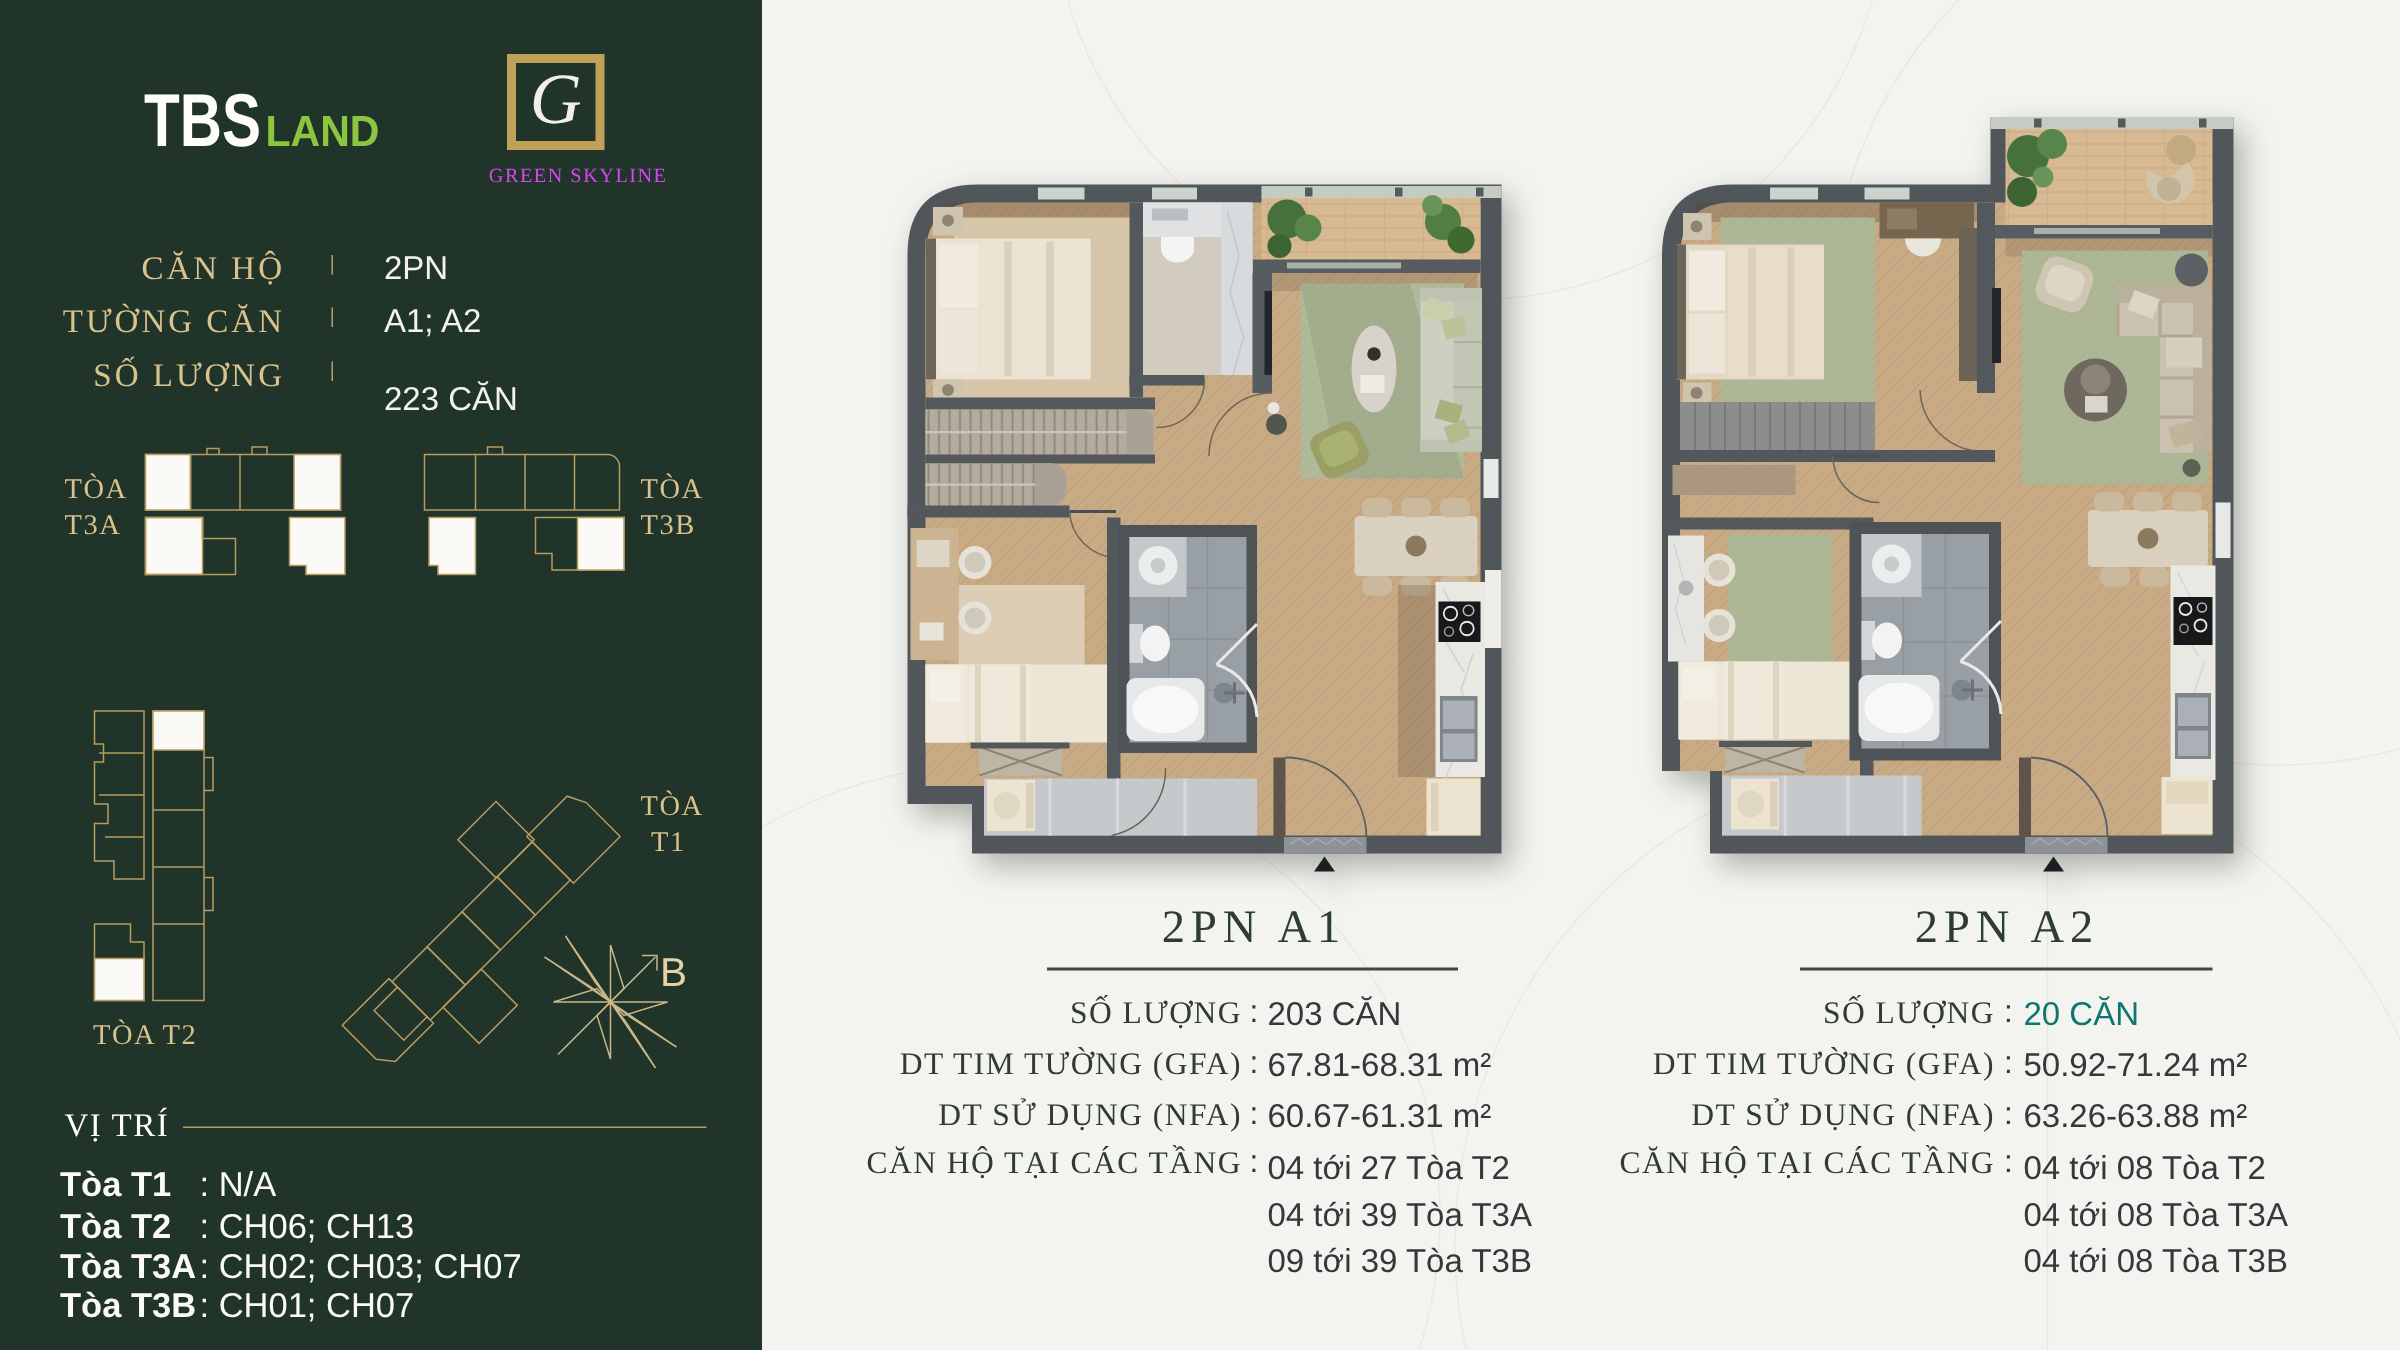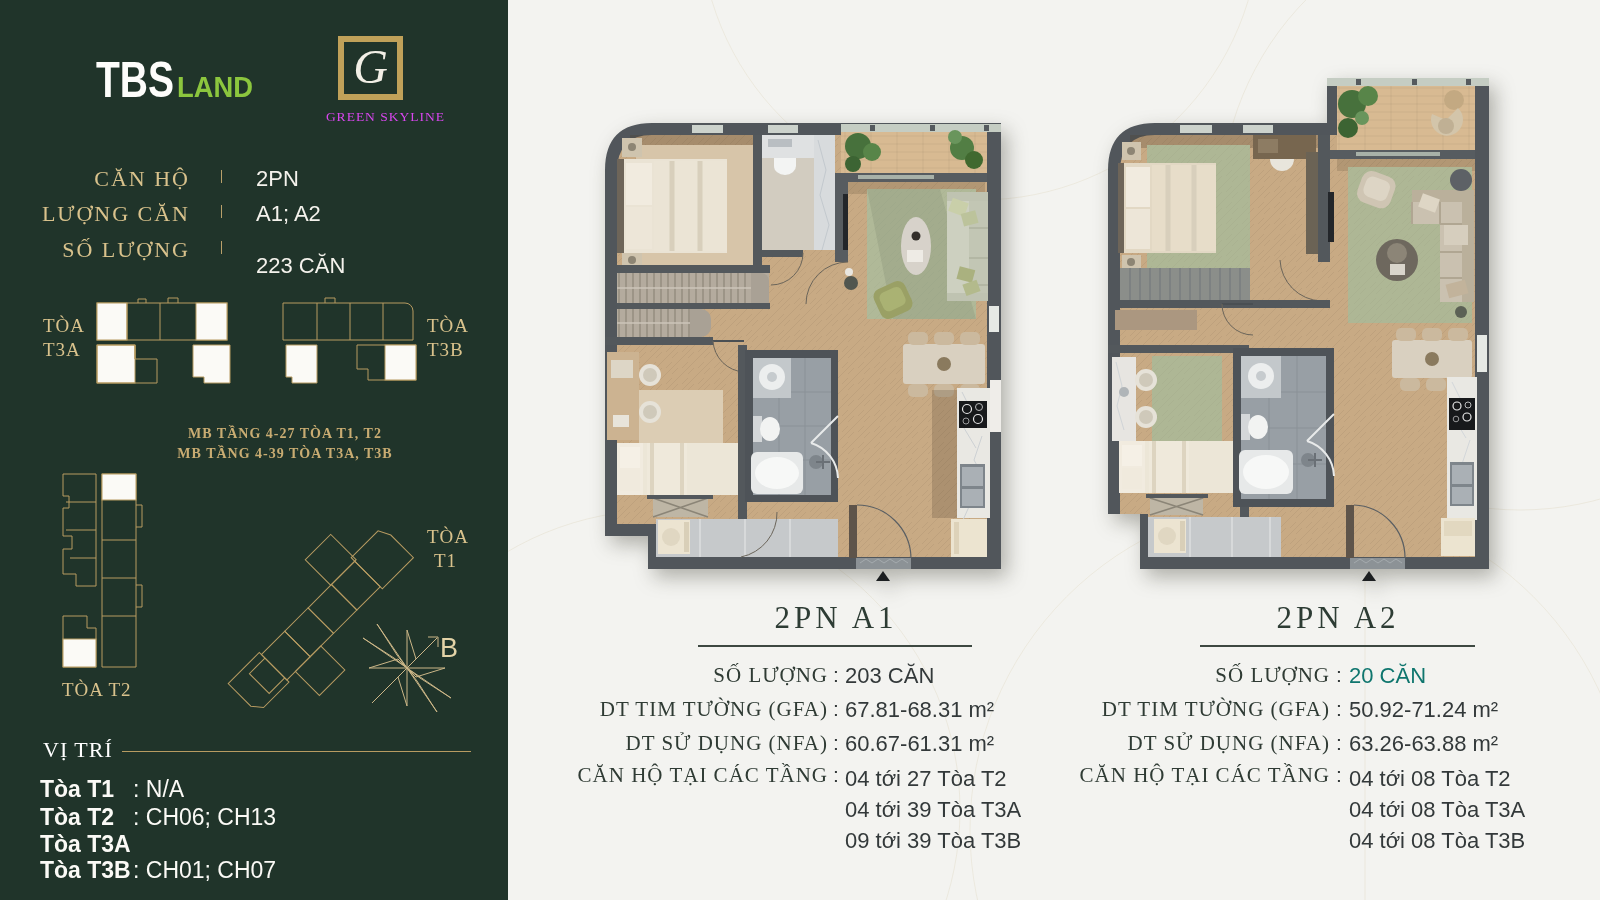--- a/index.html
+++ b/index.html
@@ -32,21 +32,21 @@
   <div class="abs" style="left:338px;top:36px;width:53px;height:52px;border:6px solid #c0a159;"></div>
 
   <div class="abs srf" style="left:338px;top:39px;width:65px;height:60px;text-align:center;font-size:48px;font-style:italic;color:#f2efe6;">G</div>
 
   <div class="abs srf" style="left:300px;top:109px;width:145px;text-align:right;font-size:13.5px;letter-spacing:1px;color:#d946ef;">GREEN SKYLINE</div>
 
   <div class="abs srf" style="left:0;top:166px;width:190px;text-align:right;font-size:22px;letter-spacing:2px;color:#d9c28c;">CĂN HỘ</div>
   <div class="abs" style="left:221px;top:170px;width:1px;height:13px;background:#b9a06a;"></div>
   <div class="abs" style="left:256px;top:166px;font-size:22px;color:#f4f2ec;">2PN</div>
 
-  <div class="abs srf" style="left:0;top:201px;width:190px;text-align:right;font-size:22px;letter-spacing:2px;color:#d9c28c;">LƯỢNG CĂN</div>
+  <div class="abs srf" style="left:0;top:201px;width:190px;text-align:right;font-size:22px;letter-spacing:2px;color:#d9c28c;">TƯỜNG CĂN</div>
   <div class="abs" style="left:221px;top:205px;width:1px;height:13px;background:#b9a06a;"></div>
   <div class="abs" style="left:256px;top:201px;font-size:22px;color:#f4f2ec;">A1; A2</div>
 
   <div class="abs srf" style="left:0;top:237px;width:190px;text-align:right;font-size:22px;letter-spacing:2px;color:#d9c28c;">SỐ LƯỢNG</div>
   <div class="abs" style="left:221px;top:241px;width:1px;height:13px;background:#b9a06a;"></div>
   <div class="abs" style="left:256px;top:237px;font-size:22px;color:#f4f2ec;margin-top:16px;">223 CĂN</div>
 
   <svg class="abs" style="left:30px;top:290px;" width="450" height="110" viewBox="30 290 450 110" fill="none" stroke="#b79b61" stroke-width="1">
 
     <text x="43" y="332" fill="#d9c28c" stroke="none" font-family="Liberation Serif" font-size="19" letter-spacing="1">TÒA</text>
@@ -74,21 +74,20 @@
 
     <path d="M286 345 h31 v38 h-25 v-6 h-6 z" fill="#fbfaf6"></path>
 
     <path d="M357 345 h59 v35 h-48 v-11 h-11 z"></path>
     <rect x="385" y="345" width="31" height="35" fill="#fbfaf6"></rect>
 
     <text x="427" y="332" fill="#d9c28c" stroke="none" font-family="Liberation Serif" font-size="19" letter-spacing="1">TÒA</text>
     <text x="427" y="356" fill="#d9c28c" stroke="none" font-family="Liberation Serif" font-size="19" letter-spacing="1">T3B</text>
   </svg>
 
-  <div class="abs srf" style="left:110px;top:424px;width:350px;text-align:center;font-size:14px;font-weight:bold;letter-spacing:1px;color:#c9ac72;line-height:20px;">MB TẦNG 4-27 TÒA T1, T2<br>MB TẦNG 4-39 TÒA T3A, T3B</div>
 
   <svg class="abs" style="left:40px;top:460px;" width="440" height="260" viewBox="40 460 440 260" fill="none" stroke="#b79b61" stroke-width="1">
 
     <path d="M63 474 h33 v112 h-20 v-12 h-13 v-25 h9 v-13 h-9 v-28 h6 v-12 h-6 z"></path>
     <line x1="66" y1="502" x2="96" y2="502"></line>
         <line x1="66" y1="530" x2="96" y2="530"></line>
         <line x1="70" y1="558" x2="96" y2="558"></line>
 
     <path d="M63 616 h24 v12 h9 v39 h-33 z"></path>
     <rect x="63" y="639" width="33" height="28" fill="#fbfaf6"></rect>
@@ -131,20 +130,21 @@
 
   <div class="abs" style="left:122px;top:751px;width:349px;height:1px;background:#b79b61;"></div>
 
   <div class="abs" style="left:40px;top:776px;font-size:23px;color:#fbfaf6;"><b>Tòa T1</b></div>
   <div class="abs" style="left:133px;top:776px;font-size:23px;color:#fbfaf6;">: N/A</div>
 
   <div class="abs" style="left:40px;top:804px;font-size:23px;color:#fbfaf6;"><b>Tòa T2</b></div>
   <div class="abs" style="left:133px;top:804px;font-size:23px;color:#fbfaf6;">: CH06; CH13</div>
 
   <div class="abs" style="left:40px;top:831px;font-size:23px;color:#fbfaf6;"><b>Tòa T3A</b></div>
+  <div class="abs" style="left:133px;top:831px;font-size:23px;color:#fbfaf6;">: CH02; CH03; CH07</div>
 
   <div class="abs" style="left:40px;top:857px;font-size:23px;color:#fbfaf6;"><b>Tòa T3B</b></div>
   <div class="abs" style="left:133px;top:857px;font-size:23px;color:#fbfaf6;">: CH01; CH07</div>
 </div>
 
 <svg id="planA1" class="abs" style="left:598px;top:112px;filter:drop-shadow(6px 8px 10px rgba(90,90,80,0.45));" width="410" height="476" viewBox="598 112 410 476">
   <defs>
     <pattern id="herr" width="16" height="16" patternUnits="userSpaceOnUse">
       <rect width="16" height="16" fill="none"></rect>
       <path d="M0 16 L16 0 M-2 8 L8 -2 M8 18 L18 8" stroke="#0000000d" stroke-width="1" fill="none"></path>

